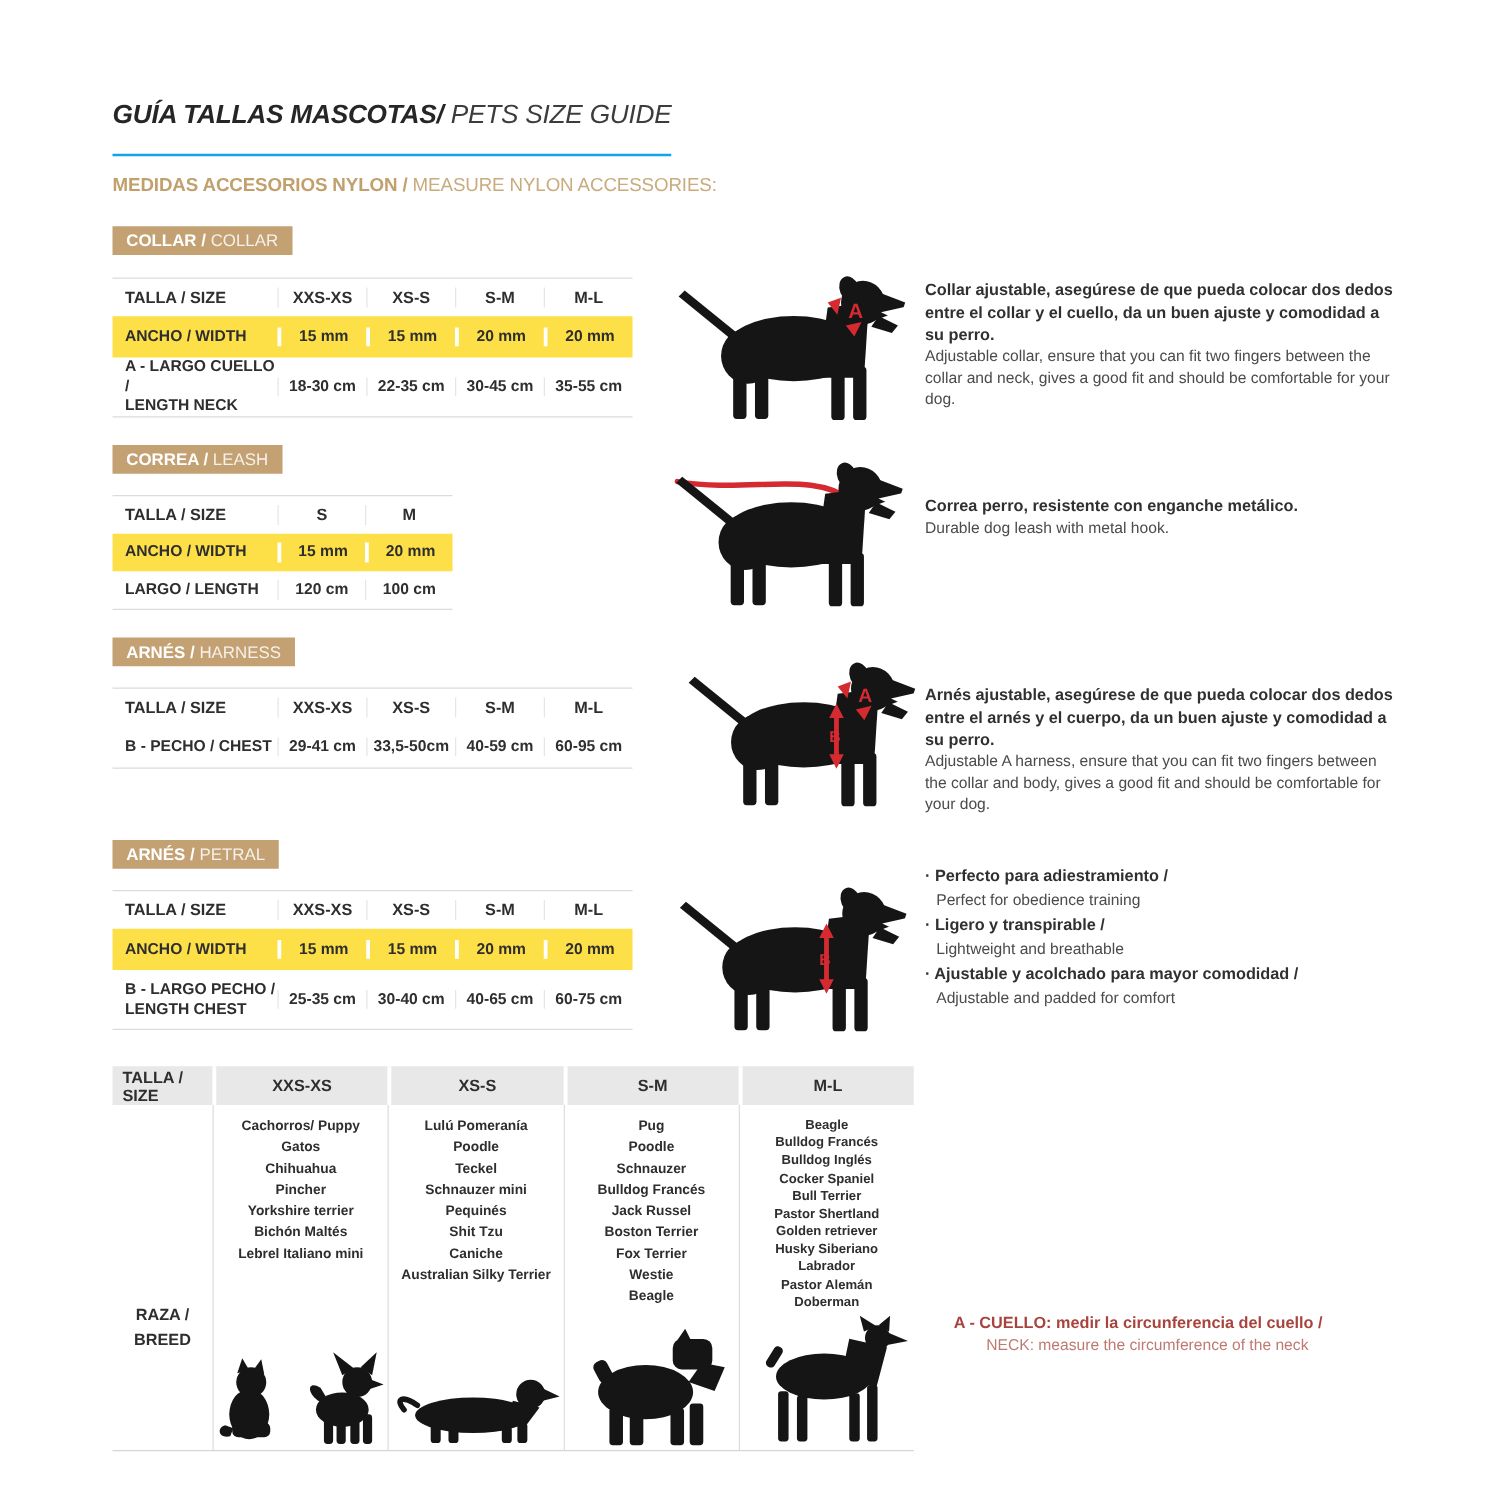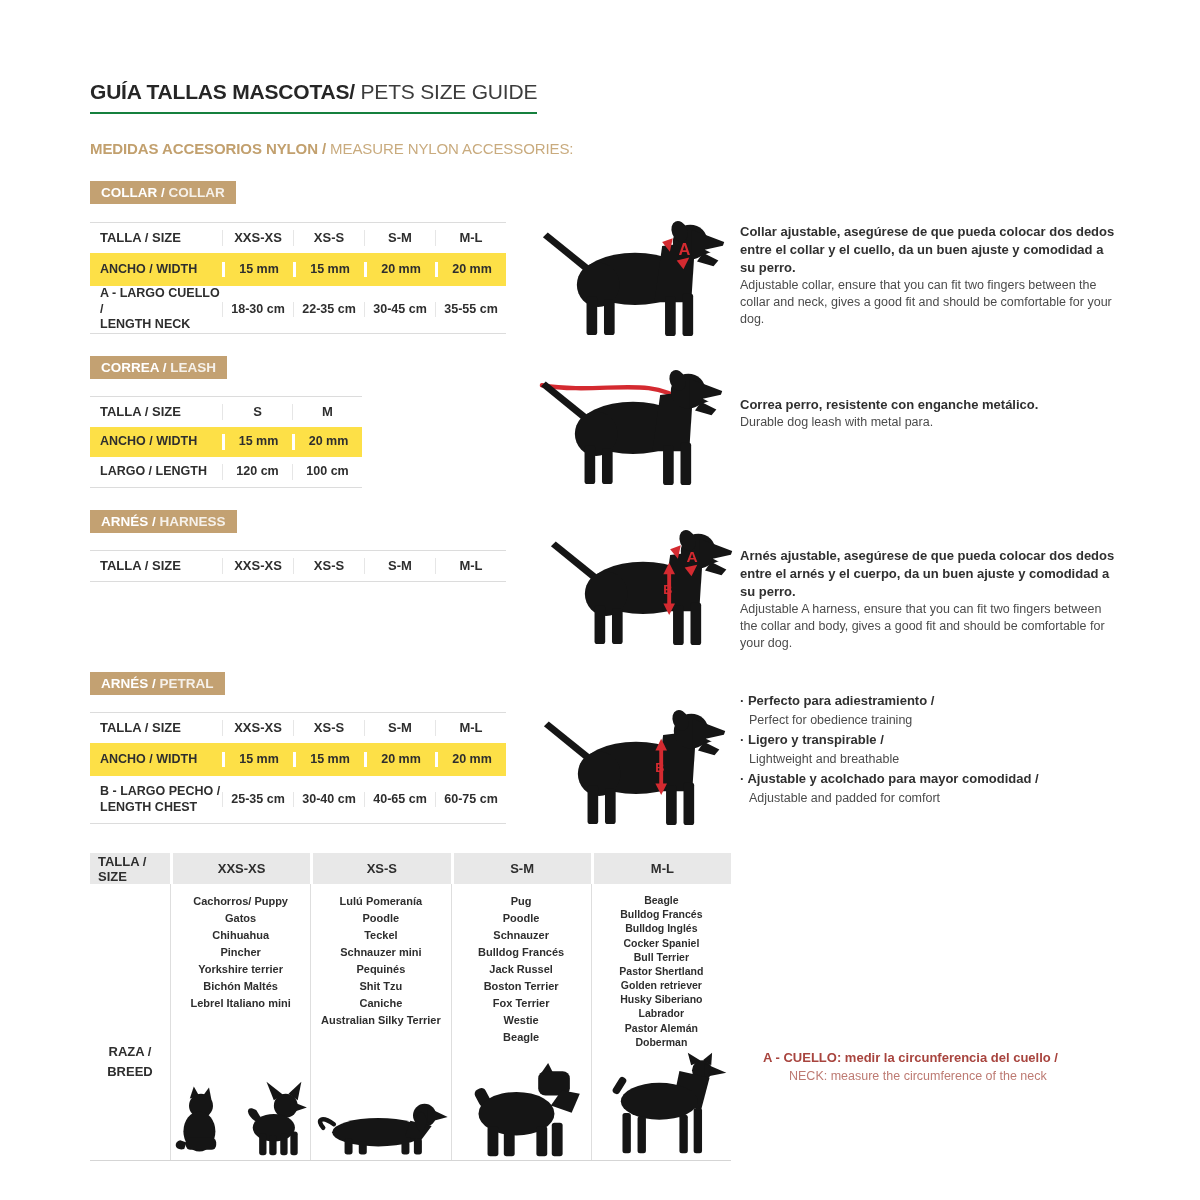--- a/index.html
+++ b/index.html
@@ -7,33 +7,33 @@
   .page {
     position: relative; width: 1200px; height: 1200px;
     background: #fff; overflow: hidden;
     font-family: "Liberation Sans", sans-serif;
     color: #2e2e2e;
   }
   .abs { position: absolute; }
 
   
   .title { left: 90px; top: 80px; font-size: 21px; letter-spacing: -0.2px;
-           border-bottom: 2px solid #15803d; padding-bottom: 8px; }
+           border-bottom: 2px solid #0ea5e9; padding-bottom: 19px; font-style: italic; }
   .title .b { font-weight: 700; color: #262626; }
   .title .l { font-weight: 400; color: #3c3c3c; }
 
   .subtitle { left: 90px; top: 140px; font-size: 15px; letter-spacing: -0.1px; }
   .subtitle .b { font-weight: 700; color: #c2a06e; }
   .subtitle .l { font-weight: 400; color: #c9ab7e; }
 
   
   .badge { background: #c3a172; color: #fff; height: 23px; line-height: 23px;
            padding: 0 11px; font-size: 13.5px; display: inline-block; }
   .badge .b { font-weight: 700; }
-  .badge .l { font-weight: 700; opacity: .85; }
+  .badge .l { font-weight: 400; opacity: .85; }
 
   
   .table { border-top: 1px solid #dcdcdc; border-bottom: 1px solid #dcdcdc; }
   .trow { display: flex; align-items: center; }
   .trow.thead .tc { font-weight: 700; font-size: 13px; }
   .tc { font-size: 12.5px; font-weight: 700; text-align: center; color: #2e2e2e;
         display: flex; align-items: center; justify-content: center;
         white-space: pre-line; line-height: 1.25; }
   .tc.label { justify-content: flex-start; text-align: left; padding-left: 10px; }
   .t5 .tc.label { width: 132px; }
@@ -248,34 +248,41 @@
         <path d="M150,40 C118,14 66,34 6,24"></path>
         <path d="M136,36 C141,44 152,44 156,37"></path>
       </g>
       <use href="#dog-shape"></use>
       <path d="M150,40 C126,21 80,32 30,28" stroke="#d42a30" stroke-width="4.5" fill="none" stroke-linecap="round" opacity="0"></path>
     </svg>
   </div>
 
   <div class="abs desc" style="left:740px; top:396px;">
     <div class="es">Correa perro, resistente con enganche metálico.</div>
-    <div class="en">Durable dog leash with metal para.</div>
+    <div class="en">Durable dog leash with metal hook.</div>
   </div>
 
   <div class="abs" style="left:90px; top:510px;">
     <div class="badge"><span class="b">ARNÉS /</span><span class="l"> HARNESS</span></div>
   </div>
 
   <div class="abs table t5" style="left:90px; top:550px;">
     <div class="trow thead white h30">
       <div class="tc label">TALLA / SIZE</div>
       <div class="tc">XXS-XS</div>
       <div class="tc">XS-S</div>
       <div class="tc">S-M</div>
       <div class="tc">M-L</div>
+    </div>
+    <div class="trow white h33">
+      <div class="tc label">B - PECHO / CHEST</div>
+      <div class="tc">29-41 cm</div>
+      <div class="tc">33,5-50cm</div>
+      <div class="tc">40-59 cm</div>
+      <div class="tc">60-95 cm</div>
     </div>
   </div>
 
   <div class="abs" style="left:545px; top:522px;">
     <svg width="196" height="126" viewBox="0 0 200 130">
       <use href="#dog-shape"></use>
       <g fill="#d42a30">
         <polygon points="128,28 139,24 136,38"></polygon>
         <polygon points="143,47 156,44 150,56"></polygon>
         <text x="145" y="41" font-size="16" class="red-text">A</text>

